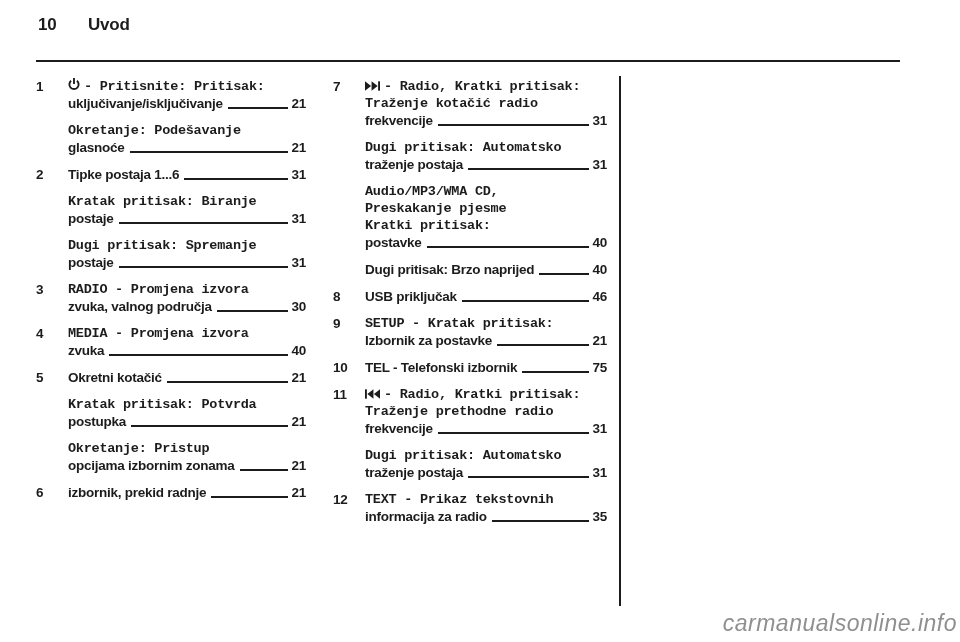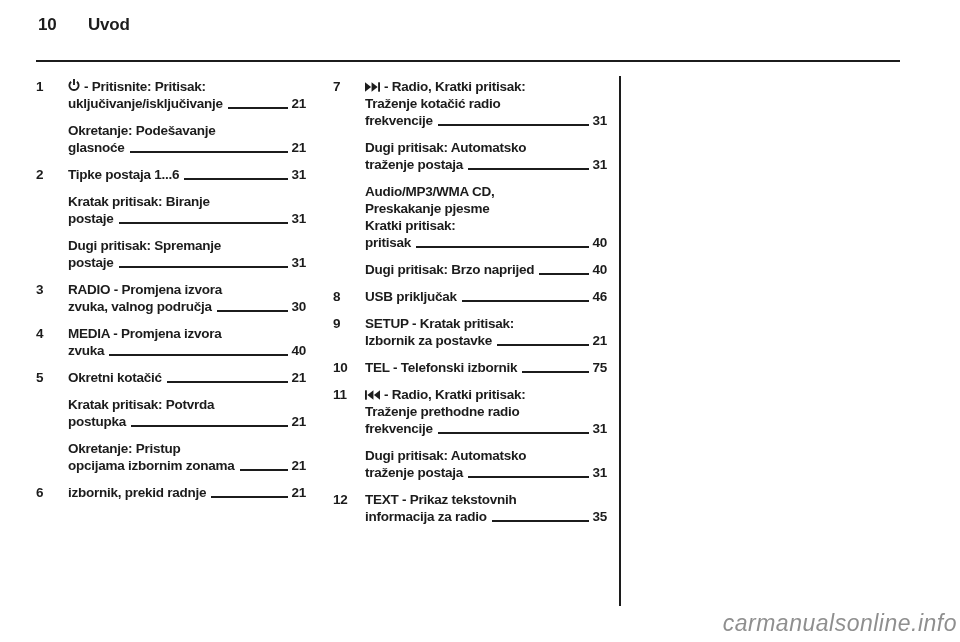--- a/index.html
+++ b/index.html
@@ -35,21 +35,21 @@
     width:2px;height:530px;background:#1c1c1c;
   }
   .block{
     display:grid;
     grid-template-columns:32px 1fr;
     margin-bottom:10px;
   }
   .block:last-child{margin-bottom:0;}
   .num{grid-column:1;}
   .body{grid-column:2;}
-  .line{white-space:nowrap;}
+  .line{white-space:nowrap;font-family:Liberation Mono, monospace;}
   .lastline{display:flex;align-items:flex-end;white-space:nowrap;}
   .leader{
     flex:1;min-width:10px;
     border-bottom:2px solid #1c1c1c;
     margin:0 3px 3px 5px;
   }
   .icon{display:inline-block;vertical-align:-1px;margin-right:4px;}
   .watermark{
     position:absolute;right:3px;bottom:5px;
     font-size:23px;font-weight:normal;
@@ -214,21 +214,21 @@
         </div>
       </div>
     </div>
     <div class="block">
       <span class="num"></span>
       <div class="body">
         <div class="line"><span>Audio/MP3/WMA CD,</span></div>
         <div class="line"><span>Preskakanje pjesme</span></div>
         <div class="line"><span>Kratki pritisak:</span></div>
         <div class="lastline">
-          <span>pritisak</span>
+          <span>postavke</span>
           <span class="leader"></span>
           <span class="pg">40</span>
         </div>
       </div>
     </div>
     <div class="block">
       <span class="num"></span>
       <div class="body">
         <div class="lastline">
           <span>Dugi pritisak: Brzo naprijed</span>

